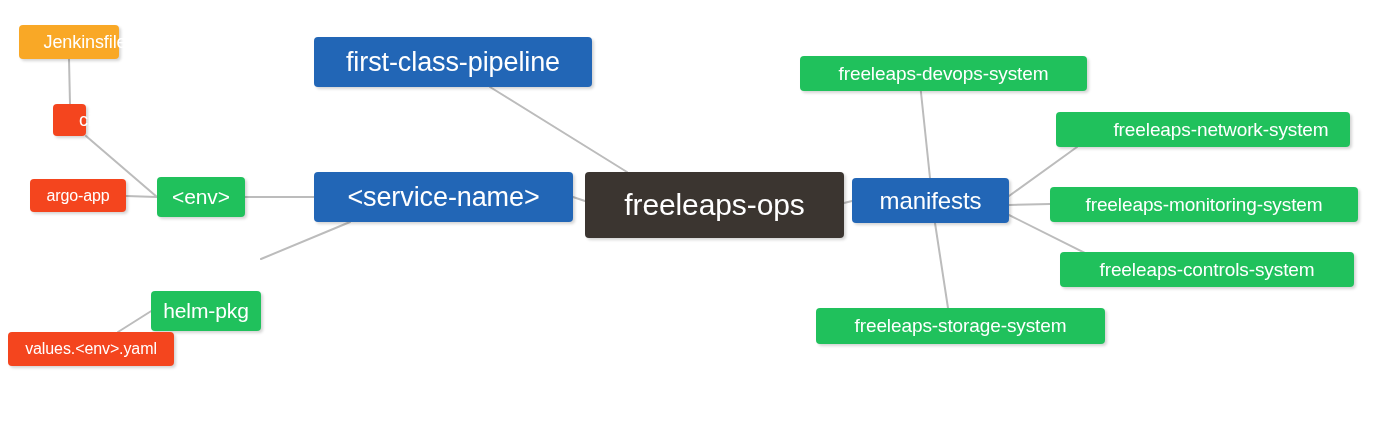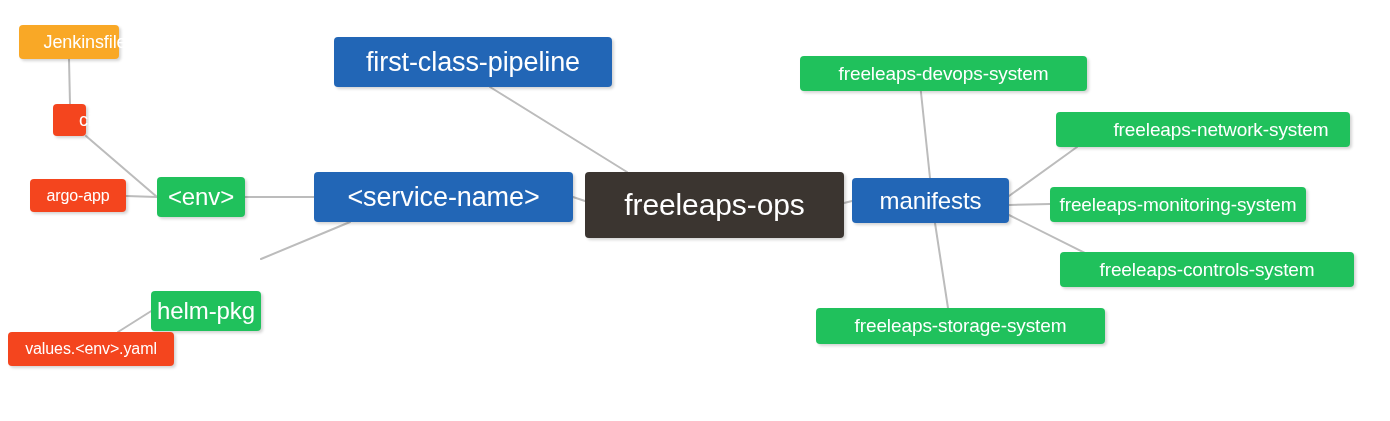--- a/index.html
+++ b/index.html
@@ -41,21 +41,21 @@
   }
   .n-root   { background: #3b3530; }
   .n-blue   { background: #2266b6; }
   .n-green  { background: #20c15c; }
   .n-orange { background: #f9a826; }
   .n-red    { background: #f4451e; }
 
   .sz-root    { font-size: 30px; }
   .sz-xl      { font-size: 27px; }
   .sz-lg      { font-size: 24px; }
-  .sz-md      { font-size: 24px; }
+  .sz-md      { font-size: 21px; }
   .sz-sm      { font-size: 19px; }
   .sz-xs      { font-size: 16px; }
   .sz-xxs     { font-size: 18px; padding-left: 32px; }
 </style>
 </head>
 <body>
 
 <div id="canvas">
   <svg id="edges" viewBox="0 0 1390 421" width="1390" height="421" xmlns="http://www.w3.org/2000/svg">
       <line x1="69" y1="59" x2="70" y2="104" stroke="#bcbcbc" stroke-width="2" stroke-linecap="round"></line>
@@ -73,23 +73,23 @@
       <line x1="1009" y1="215" x2="1095" y2="258" stroke="#bcbcbc" stroke-width="2" stroke-linecap="round"></line>
       <line x1="935" y1="223" x2="948" y2="308" stroke="#bcbcbc" stroke-width="2" stroke-linecap="round"></line>
     </svg>
   <div id="nodes">
       <div class="node n-orange sz-xxs" style="left: 19px; top: 25px; width: 100px; height: 34px;">Jenkinsfile</div>
       <div class="node n-red sz-xxs" style="left: 53px; top: 104px; width: 33px; height: 32px;">ci</div>
       <div class="node n-red sz-xs" style="left: 30px; top: 179px; width: 96px; height: 33px;">argo-app</div>
       <div class="node n-green sz-md" style="left: 157px; top: 177px; width: 88px; height: 40px;">&lt;env&gt;</div>
       <div class="node n-green sz-md" style="left: 151px; top: 256px; width: 110px; height: 40px; margin-top: 35px;">helm-pkg</div>
       <div class="node n-red sz-xs" style="left: 8px; top: 332px; width: 166px; height: 34px;">values.&lt;env&gt;.yaml</div>
-      <div class="node n-blue sz-xl" style="left: 314px; top: 37px; width: 278px; height: 50px; margin-left: 20px;">first-class-pipeline</div>
+      <div class="node n-blue sz-xl" style="left: 314px; top: 37px; width: 278px; height: 50px;">first-class-pipeline</div>
       <div class="node n-blue sz-xl" style="left: 314px; top: 172px; width: 259px; height: 50px;">&lt;service-name&gt;</div>
       <div class="node n-root sz-root" style="left: 585px; top: 172px; width: 259px; height: 66px;">freeleaps-ops</div>
       <div class="node n-blue sz-lg" style="left: 852px; top: 178px; width: 157px; height: 45px;">manifests</div>
       <div class="node n-green sz-sm" style="left: 800px; top: 29px; width: 287px; height: 35px; margin-top: 27px;">freeleaps-devops-system</div>
       <div class="node n-green sz-sm" style="left: 1056px; top: 112px; width: 294px; height: 35px; padding-left: 36px;">freeleaps-network-system</div>
-      <div class="node n-green sz-sm" style="left: 1050px; top: 187px; width: 256px; height: 35px;">freeleaps-monitoring-system</div>
+      <div class="node n-green sz-sm" style="left: 1050px; top: 187px; width: 308px; height: 35px;">freeleaps-monitoring-system</div>
       <div class="node n-green sz-sm" style="left: 1060px; top: 252px; width: 294px; height: 35px;">freeleaps-controls-system</div>
       <div class="node n-green sz-sm" style="left: 816px; top: 308px; width: 289px; height: 36px;">freeleaps-storage-system</div>
     </div>
 </div>
 
 </body></html>

